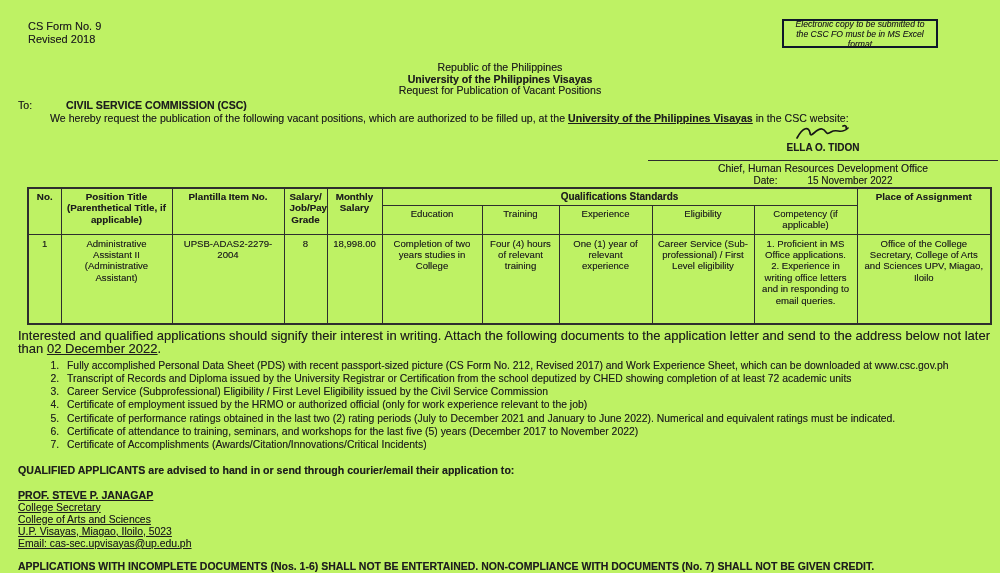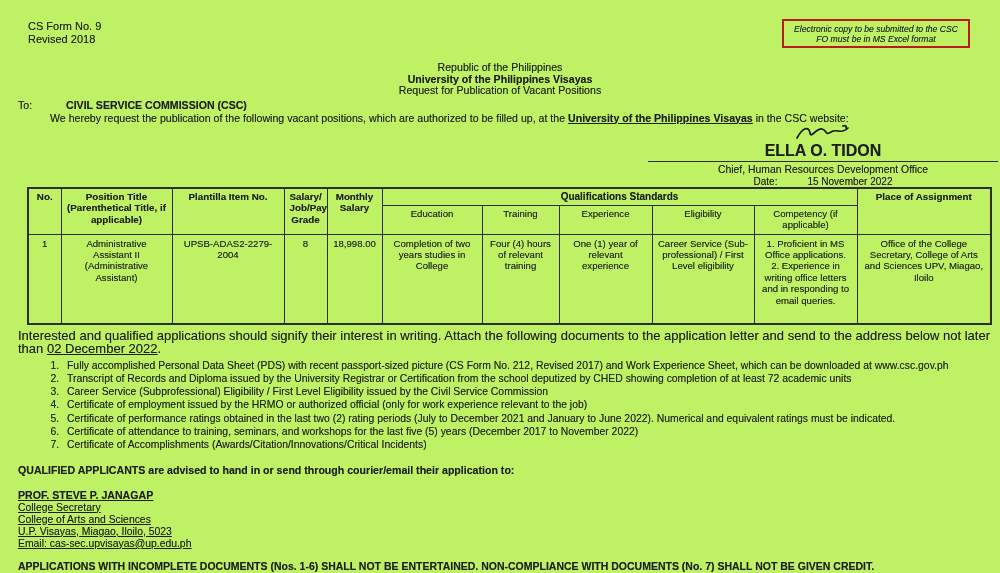--- a/index.html
+++ b/index.html
@@ -12,42 +12,42 @@
     background: #bef264;
     overflow: hidden;
     text-shadow: 0 0 0.5px rgba(20,20,20,0.45);
   }
 
   
   .form-id { position: absolute; left: 28px; top: 20px; font-size: 11px; line-height: 13px; }
 
   
   .note-box {
-    position: absolute; left: 782px; top: 19px; width: 188px; height: 29px;
-    border: 2px solid #b91c1c; font-size: 8.6px; font-style: italic;
+    position: absolute; left: 782px; top: 19px; width: 156px; height: 29px;
+    border: 2px solid #0f172a; font-size: 8.6px; font-style: italic;
     display: flex; align-items: center; justify-content: center; text-align: center;
     padding: 1px 7px; line-height: 10px;
   }
 
   
   .heading { position: absolute; left: 0; top: 62px; width: 1000px; text-align: center; font-size: 10.6px; line-height: 11.6px; }
   .heading .bold { font-weight: bold; }
 
   
   .to-block { position: absolute; left: 18px; top: 99px; width: 965px; font-size: 10.6px; line-height: 12.5px; }
   .to-row { display: flex; gap: 16px; }
   .to-label { width: 32px; flex: none; }
   .to-recipient { font-weight: bold; }
   .to-body { margin-left: 32px; }
   .uni-name { font-weight: bold; text-decoration: underline; }
 
   
   .sig-block { position: absolute; left: 648px; top: 124px; width: 350px; text-align: center; }
   .sig-scribble { height: 18px; }
-  .sig-name { font-size: 16px; font-weight: bold; border-bottom: 1.4px solid #2d2d2d; padding-bottom: 1px; }
+  .sig-name { font-size: 10px; font-weight: bold; border-bottom: 1.4px solid #2d2d2d; padding-bottom: 7px; }
   .sig-title { font-size: 10.4px; margin-top: 2px; }
   .sig-date { font-size: 10px; margin-top: 1px; }
   .sig-date .date-label { margin-right: 30px; }
 
   
   table.positions {
     position: absolute; left: 27px; top: 187px; width: 963px;
     border-collapse: collapse; table-layout: fixed;
     font-size: 9.6px;
   }

